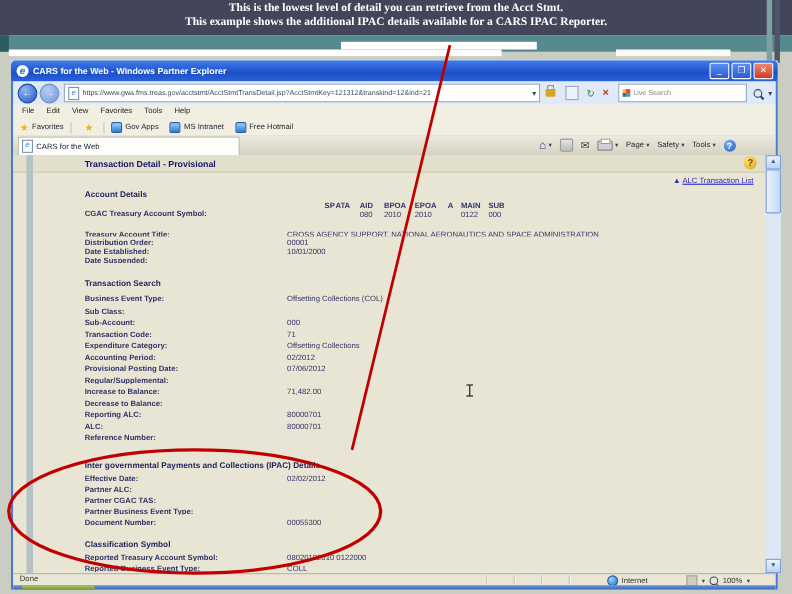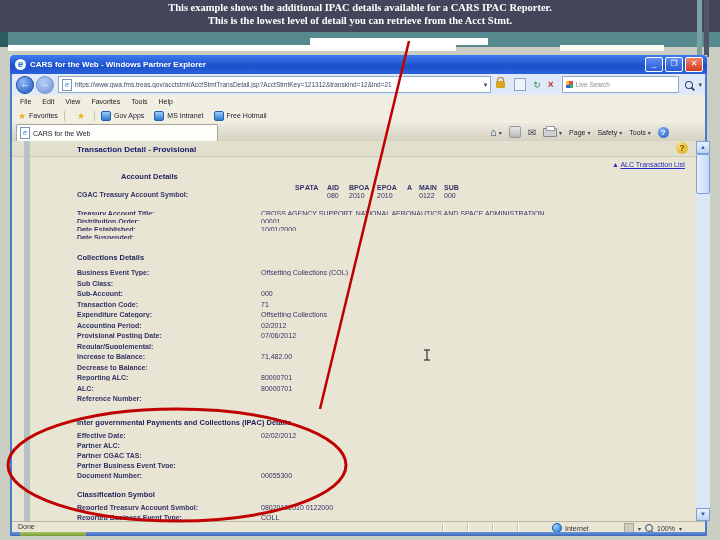--- a/index.html
+++ b/index.html
@@ -113,22 +113,22 @@
 <div class="slide">
   <div class="band-dark"></div>
   <div class="band-teal"></div>
   <div class="band-teal-left"></div>
   <div class="stripe-a"></div>
   <div class="stripe-b"></div>
   <div class="stripe-c"></div>
   <div class="vstripe1"></div>
   <div class="vstripe2"></div>
   <div class="slide-title">
+    <div>This is the lowest level of detail you can retrieve from the Acct Stmt.</div>
     <div>This example shows the additional IPAC details available for a CARS IPAC Reporter.</div>
-    <div>This is the lowest level of detail you can retrieve from the Acct Stmt.</div>
   </div>
 
   <div class="win">
     <div class="wborder-l"></div>
     <div class="wborder-r"></div>
 
     <div class="titlebar">
       <span class="ie-ico">e</span>
       <span class="wtitle">CARS for the Web - Windows Partner Explorer</span>
       <span class="winbtns">
@@ -229,33 +229,33 @@
 
     <div class="content">
       <div class="titleband"></div>
       <div class="leftrail"></div>
       <div class="page-title">Transaction Detail - Provisional</div>
       <div class="helpq">?</div>
       <div class="toplink">
         <span>▲ </span><span class="lbl">ALC Transaction List</span>
       </div>
 
-      <div class="sec-h" style="top:31px;margin-left:44px;">Account Details</div>
+      <div class="sec-h" style="top:31px;">Account Details</div>
       <div class="tasarea">
         <span class="tas-lab">CGAC Treasury Account Symbol:</span>
         <span id="tascols"><span class="tas-h" style="left: 283px;">SP</span><span class="tas-v" style="left: 283px;"></span><span class="tas-h" style="left: 293px;">ATA</span><span class="tas-v" style="left: 293px;"></span><span class="tas-h" style="left: 315px;">AID</span><span class="tas-v" style="left: 315px;">080</span><span class="tas-h" style="left: 337px;">BPOA</span><span class="tas-v" style="left: 337px;">2010</span><span class="tas-h" style="left: 365px;">EPOA</span><span class="tas-v" style="left: 365px;">2010</span><span class="tas-h" style="left: 395px;">A</span><span class="tas-v" style="left: 395px;"></span><span class="tas-h" style="left: 407px;">MAIN</span><span class="tas-v" style="left: 407px;">0122</span><span class="tas-h" style="left: 432px;">SUB</span><span class="tas-v" style="left: 432px;">000</span></span>
       </div>
       <div class="rows" id="rows-account" style="top:66px;">
           <div class="frow" style="height: 8px; line-height: 8px;"><span class="flabel">Treasury Account Title:</span><span class="fvalue">CROSS AGENCY SUPPORT, NATIONAL AERONAUTICS AND SPACE ADMINISTRATION</span></div>
           <div class="frow" style="height: 8px; line-height: 8px;"><span class="flabel">Distribution Order:</span><span class="fvalue">00001</span></div>
           <div class="frow" style="height: 8px; line-height: 8px;"><span class="flabel">Date Established:</span><span class="fvalue">10/01/2000</span></div>
           <div class="frow" style="height: 8px; line-height: 8px;"><span class="flabel">Date Suspended:</span><span class="fvalue"></span></div>
         </div>
 
-      <div class="sec-h" style="top:112px;">Collections Details</div>
+      <div class="sec-h" style="top:112px;">Transaction Search</div>
       <div class="rows" id="rows-transaction" style="top:124px;">
           <div class="frow" style="height: 10.5px; line-height: 10.5px;"><span class="flabel">Business Event Type:</span><span class="fvalue">Offsetting Collections (COL)</span></div>
           <div class="frow" style="height: 10.5px; line-height: 10.5px;"><span class="flabel">Sub Class:</span><span class="fvalue"></span></div>
           <div class="frow" style="height: 10.5px; line-height: 10.5px;"><span class="flabel">Sub-Account:</span><span class="fvalue">000</span></div>
           <div class="frow" style="height: 10.5px; line-height: 10.5px;"><span class="flabel">Transaction Code:</span><span class="fvalue">71</span></div>
           <div class="frow" style="height: 10.5px; line-height: 10.5px;"><span class="flabel">Expenditure Category:</span><span class="fvalue">Offsetting Collections</span></div>
           <div class="frow" style="height: 10.5px; line-height: 10.5px;"><span class="flabel">Accounting Period:</span><span class="fvalue">02/2012</span></div>
           <div class="frow" style="height: 10.5px; line-height: 10.5px;"><span class="flabel">Provisional Posting Date:</span><span class="fvalue">07/06/2012</span></div>
           <div class="frow" style="height: 10.5px; line-height: 10.5px;"><span class="flabel">Regular/Supplemental:</span><span class="fvalue"></span></div>
           <div class="frow" style="height: 10.5px; line-height: 10.5px;"><span class="flabel">Increase to Balance:</span><span class="fvalue">71,482.00</span></div>

